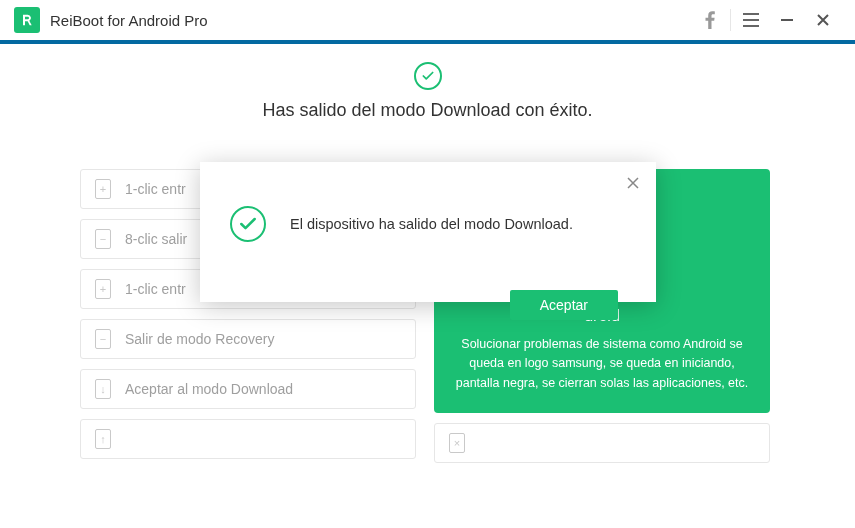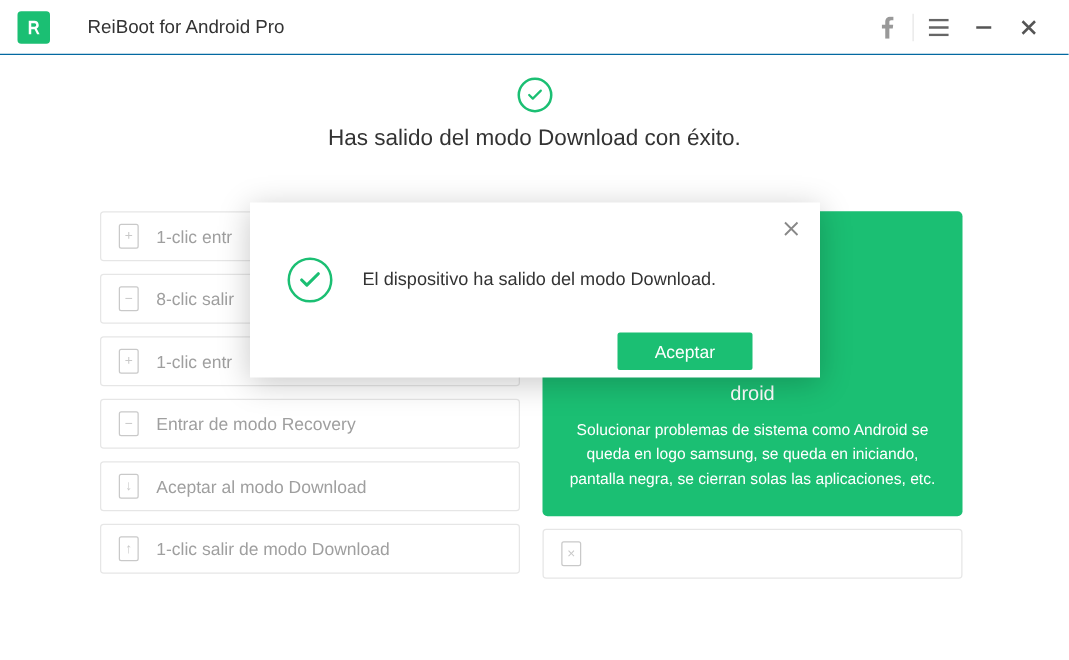--- a/index.html
+++ b/index.html
@@ -1,18 +1,18 @@
 <!DOCTYPE html>
 <html><head>
 <meta charset="utf-8">
 <style>
   * { box-sizing: border-box; margin: 0; padding: 0; font-family: "Segoe UI", Arial, sans-serif; }
   body { width: 855px; height: 528px; background: #fff; overflow: hidden; position: relative; }
 
-  .titlebar { height: 44px; border-bottom: 1px solid #0369a1; display: flex; align-items: center; padding: 0 14px; gap: 20px; }
+  .titlebar { height: 44px; border-bottom: 4px solid #0369a1; display: flex; align-items: center; padding: 0 14px; }
   .logo { width: 26px; height: 26px; background: #1bbf73; border-radius: 3px; display: flex; align-items: center; justify-content: center; margin-right: 10px; }
   .logo svg { width: 16px; height: 16px; }
   .title { font-size: 15px; color: #333; font-weight: 500; }
   .titlebar-right { margin-left: auto; display: flex; align-items: center; gap: 0; }
   .tb-btn { width: 36px; height: 44px; display: flex; align-items: center; justify-content: center; color: #666; cursor: pointer; }
   .tb-sep { width: 1px; height: 22px; background: #e6e6e6; margin: 0 2px; }
 
   .content { padding: 18px 80px 0 80px; }
   .success-icon-top { width: 28px; height: 28px; border: 2px solid #1bbf73; border-radius: 50%; margin: 0 auto 10px auto; display: flex; align-items: center; justify-content: center; }
   .success-icon-top svg { width: 14px; height: 14px; }
@@ -22,28 +22,28 @@
   .col-left { width: 336px; display: flex; flex-direction: column; gap: 10px; }
   .col-right { width: 336px; display: flex; flex-direction: column; gap: 10px; }
 
   .opt-btn { height: 40px; border: 1px solid #e6e6e6; border-radius: 3px; display: flex; align-items: center; padding: 0 14px; color: #9f9f9f; font-size: 14px; background: #fff; cursor: pointer; }
   .opt-btn .opt-ic { width: 16px; height: 20px; border: 1.5px solid #c9c9c9; border-radius: 2px; margin-right: 14px; display: flex; align-items: center; justify-content: center; color: #c9c9c9; font-size: 11px; line-height: 1; }
 
   .feature-card { background: #1bbf73; border-radius: 4px; color: #fff; padding: 16px 20px 20px 20px; height: 244px; display: flex; flex-direction: column; justify-content: flex-end; }
   .feature-card .card-title { font-size: 16px; text-align: center; margin-bottom: 10px; }
   .feature-card .card-desc { font-size: 12.5px; text-align: center; line-height: 1.55; }
 
-  .modal { position: absolute; left: 200px; top: 162px; width: 456px; height: 140px; background: #fff; box-shadow: 0 4px 24px rgba(0,0,0,0.22); z-index: 20; padding: 14px 34px 14px 30px; }
+  .modal { position: absolute; left: 200px; top: 162px; width: 456px; height: 140px; background: #fff; box-shadow: 0 4px 24px rgba(0,0,0,0.22); z-index: 20; padding: 14px 18px 14px 30px; }
   .modal-close { position: absolute; right: 12px; top: 10px; width: 22px; height: 22px; display: flex; align-items: center; justify-content: center; color: #777; cursor: pointer; }
   .modal-body { display: flex; align-items: center; margin-top: 30px; }
   .modal-check { width: 36px; height: 36px; border: 2.5px solid #1bbf73; border-radius: 50%; display: flex; align-items: center; justify-content: center; margin-right: 24px; flex-shrink: 0; }
   .modal-check svg { width: 20px; height: 20px; }
   .modal-text { font-size: 14.5px; color: #333; }
   .modal-footer { text-align: right; margin-top: 24px; padding-right: 20px; }
-  .modal-accept { background: #1bbf73; color: #fff; border: none; padding: 7px 30px; font-size: 14px; cursor: pointer; border-radius: 2px; }
+  .modal-accept { background: #1bbf73; color: #fff; border: none; padding: 7px 30px; font-size: 14px; cursor: pointer; border-radius: 2px; margin-top: 24px; }
 </style>
 </head>
 <body>
 
 <div class="titlebar">
   <div class="logo">
     <svg viewBox="0 0 24 24" fill="none">
         <path d="M6 20V4h7a5 5 0 0 1 2.5 9.3L19 20h-3l-3-6H9v6H6zm3-9h4a2 2 0 1 0 0-4H9v4z" fill="#fff"></path>
       </svg>
   </div>
@@ -90,29 +90,28 @@
       <div class="opt-btn">
         <span class="opt-ic">−</span>
         <span>8-clic salir</span>
       </div>
       <div class="opt-btn">
         <span class="opt-ic">+</span>
         <span>1-clic entr</span>
       </div>
       <div class="opt-btn">
         <span class="opt-ic">−</span>
-        <span>Entrar de modo Recovery</span>
+        <span>Salir de modo Recovery</span>
       </div>
       <div class="opt-btn">
         <span class="opt-ic">↓</span>
         <span>Aceptar al modo Download</span>
       </div>
       <div class="opt-btn">
         <span class="opt-ic">↑</span>
-        <span>1-clic salir de modo Download</span>
       </div>
     </div>
 
     <div class="col-right">
       <div class="feature-card">
         <div class="card-title"><span>droid</span></div>
         <div class="card-desc">Solucionar problemas de sistema como Android se queda en logo samsung, se queda en iniciando, pantalla negra, se cierran solas las aplicaciones, etc.</div>
       </div>
       <div class="opt-btn">
         <span class="opt-ic">×</span>

